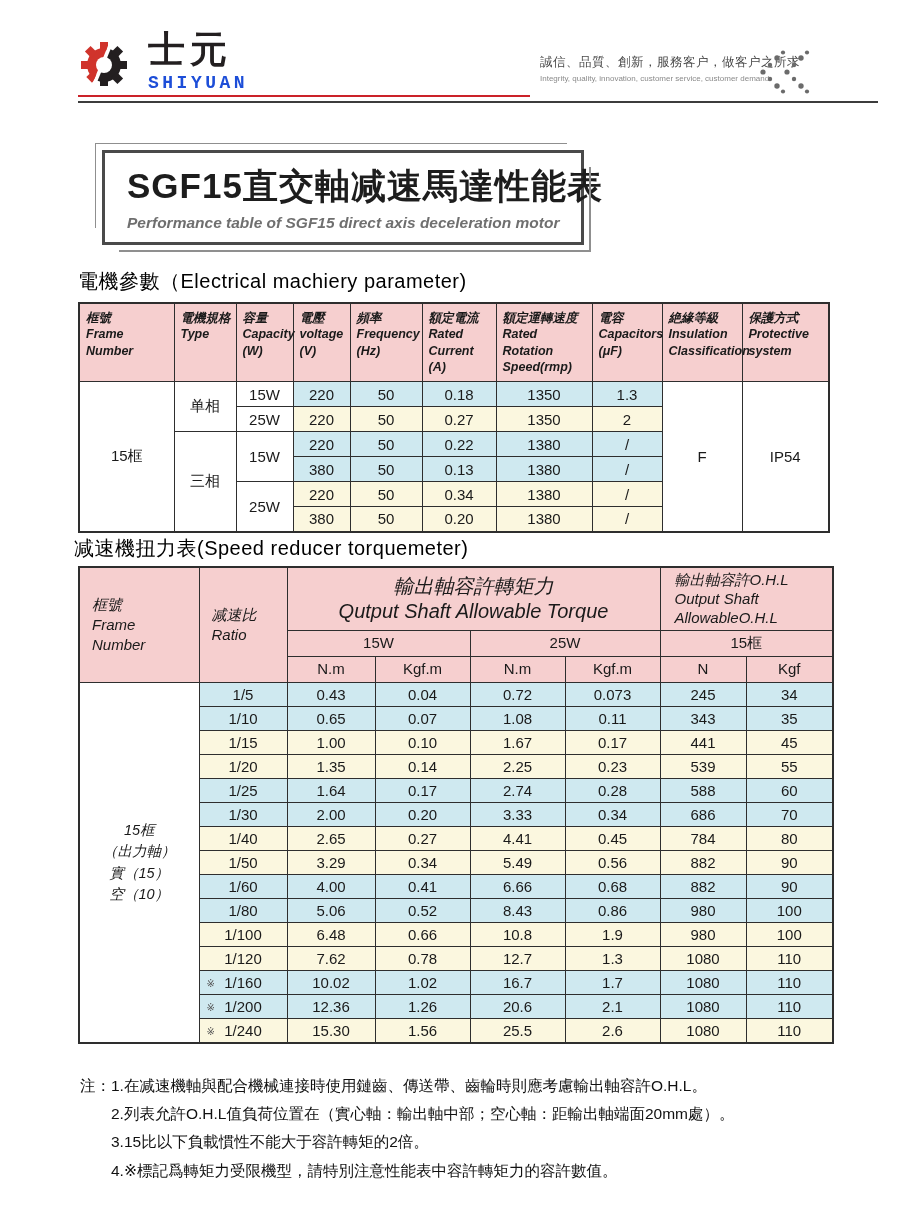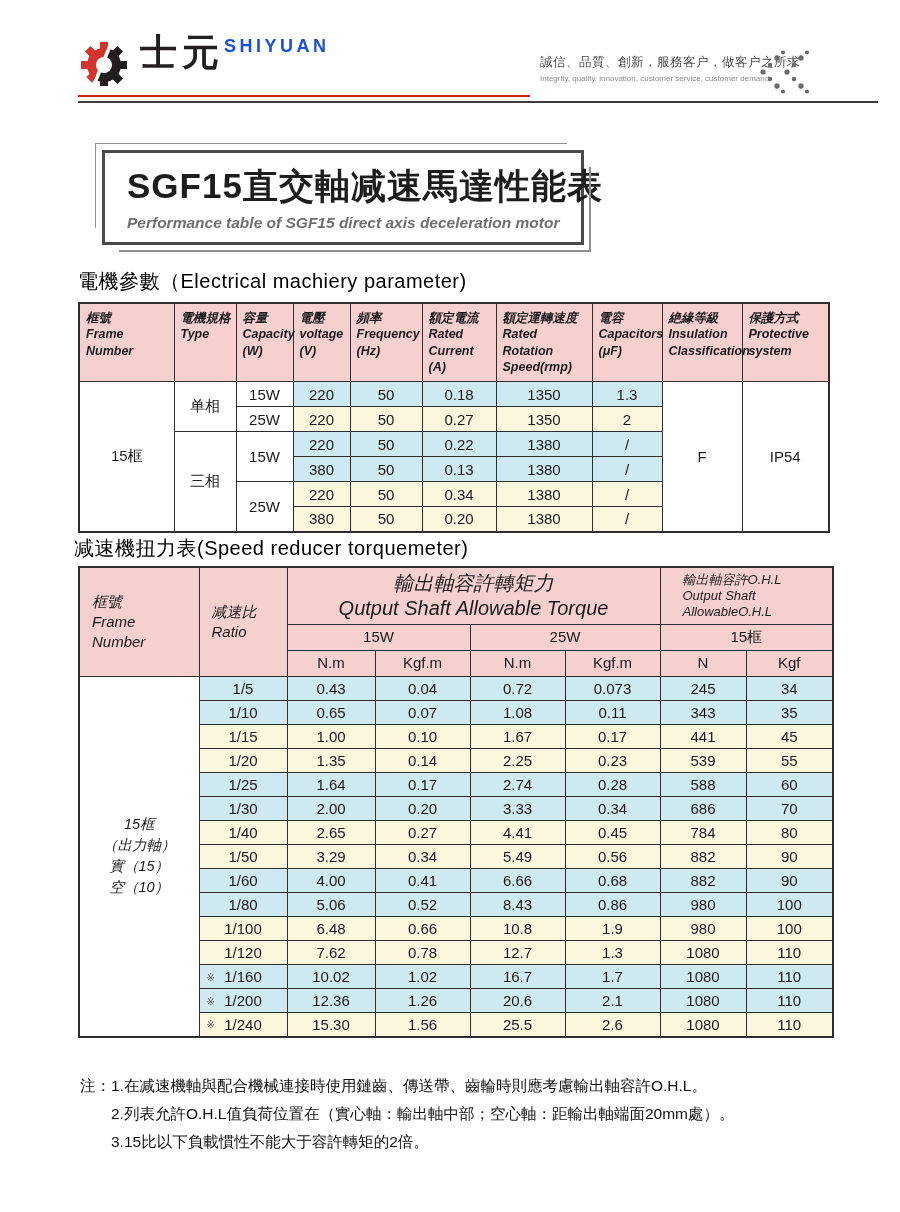--- a/index.html
+++ b/index.html
@@ -6,21 +6,21 @@
   html,body { background:#e8e8e8; }
   .page {
     position:relative; width:900px; height:1212px; margin:0 auto;
     background:#ffffff; overflow:hidden;
     font-family:"Liberation Sans","DejaVu Sans",sans-serif; color:#1a1a1a;
   }
 
   
   .logo-block { position:absolute; left:76px; top:34px; display:flex; align-items:flex-start; }
   .gear { margin-top:2px; }
-  .logo-text { margin-left:6px; display:flex; flex-direction:row; }
+  .logo-text { margin-left:14px; display:flex; flex-direction:column;font-family:Liberation Mono, monospace; }
   .logo-cn { font-size:37px; font-weight:bold; color:#231f20; letter-spacing:5px; line-height:1.0; }
   .logo-en { font-size:18px; font-weight:bold; color:#1d4ed8; letter-spacing:3.5px; margin-top:2px; }
 
   .slogan { position:absolute; left:540px; top:54px; width:212px; }
   .slogan-cn { font-size:12.5px; color:#4a4a4a; letter-spacing:0.5px; white-space:nowrap; }
   .slogan-en { font-size:8px; color:#8a8a8a; margin-top:3px; white-space:nowrap; }
 
   .chevrons { position:absolute; left:758px; top:50px; }
 
   .rule-red  { position:absolute; left:78px; top:95px;  width:452px; height:2px; background:#cb2229; }
@@ -61,21 +61,21 @@
   .motor th {
     background:#f6cfcf; font-size:12.5px; font-weight:bold; text-align:left;
     vertical-align:top; padding:6px 2px 6px 6px; line-height:1.3; height:72px;
   }
   .motor td { height:25px; font-size:15px; text-align:center; }
 
   
   .torque { left:78px; top:566px; width:754px; }
   .torque th { background:#f6cfcf; font-size:15px; text-align:center; line-height:1.25; padding:3px; }
   .torque th.group-t { font-size:20px; }
-  .torque th.group-o { text-align:left; padding-left:22px; font-size:13px; }
+  .torque th.group-o { text-align:left; padding-left:14px; font-size:15px; }
   .torque th.head-l { font-size:15px; text-align:left; padding-left:12px; line-height:1.35; }
   .torque th.sub { height:26px; }
   .torque td { height:24px; font-size:15px; text-align:center; }
   .torque td.frame-cell { background:#fff; font-size:14.5px; line-height:1.45; }
   .torque td.ratio { position:relative; }
   .mark { position:absolute; left:7px; top:50%; transform:translateY(-50%); font-size:10px; color:#555; }
 
   
   .notes { position:absolute; left:80px; top:1072px; width:720px; font-size:15.5px; line-height:1.82; color:#111; }
   .note-line { white-space:nowrap; }
@@ -433,15 +433,16 @@
           <td class="c">1080</td>
           <td class="c">110</td>
         </tr>
       </tbody>
   </table>
 
   <div class="notes">
     <div class="note-line"><span>注：</span><span>1.在减速機軸與配合機械連接時使用鏈齒、傳送帶、齒輪時則應考慮輸出軸容許O.H.L。</span></div>
     <div class="note-line indent"><span>2.列表允許O.H.L值負荷位置在（實心軸：輸出軸中部；空心軸：距輸出軸端面20mm處）。</span></div>
     <div class="note-line indent"><span>3.15比以下負載慣性不能大于容許轉矩的2倍。</span></div>
+    <div class="note-line indent"><span>4.※標記爲轉矩力受限機型，請特別注意性能表中容許轉矩力的容許數值。</span></div>
   </div>
 
 </div>
 
 </body></html>

